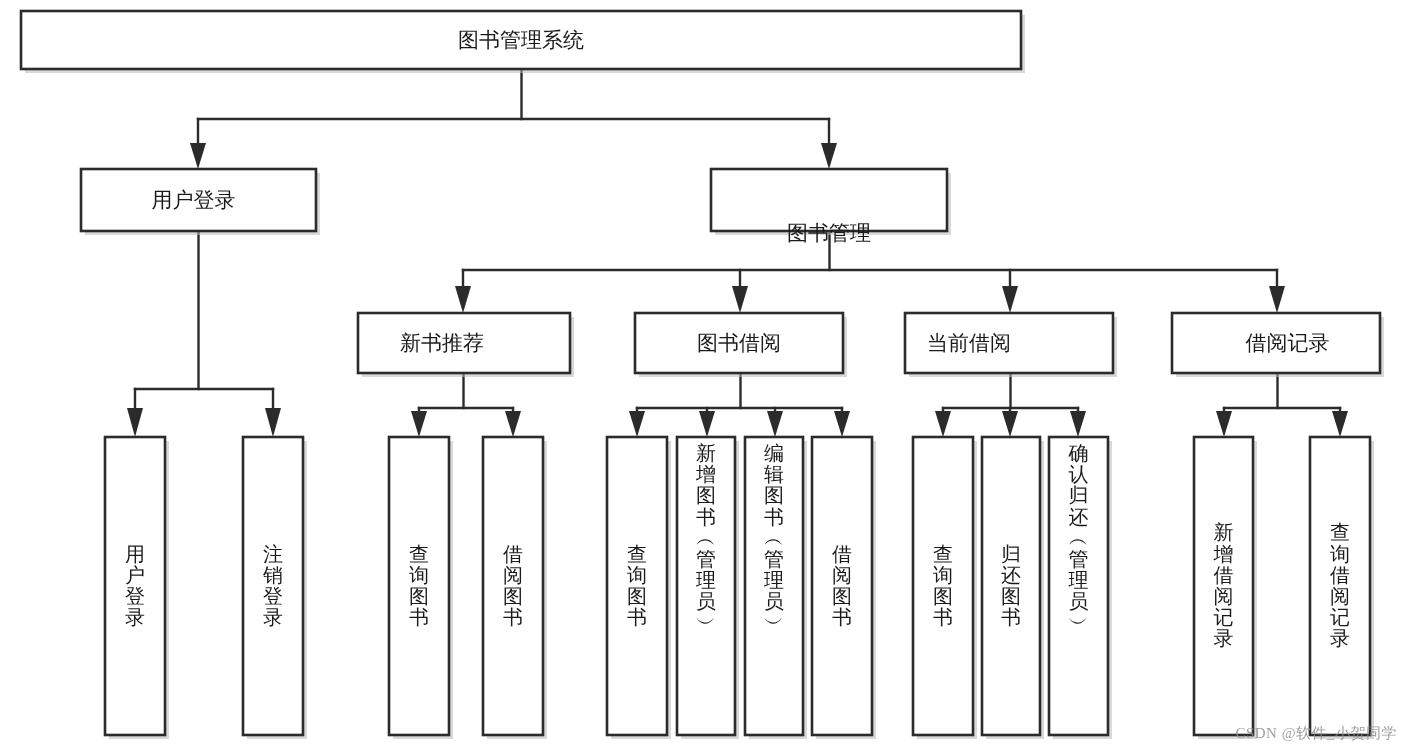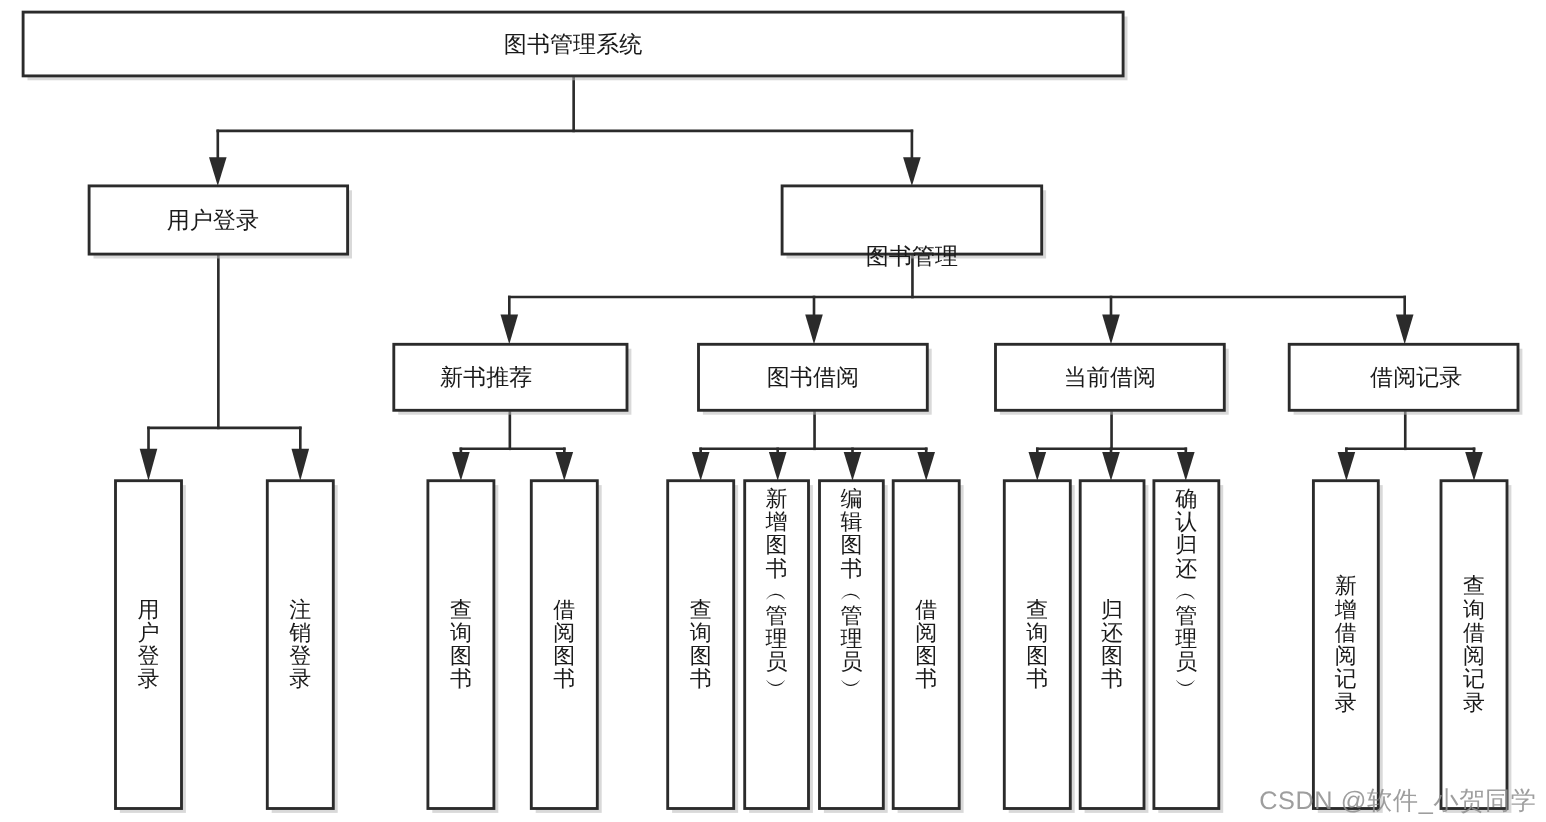--- a/index.html
+++ b/index.html
@@ -23,22 +23,22 @@
     stroke:#2b2b2b;
     stroke-width:2.4;
     fill:none;
     stroke-linecap:square;
   }
   .arrow-head{fill:#2b2b2b;}
   .watermark{
     position:absolute;
     right:8px;bottom:4px;
     color:#8e8e8e;
-    font-size:23px;
-    font-family:Liberation Sans, sans-serif;
+    font-size:15px;
+    font-family:Liberation Serif, serif;
     letter-spacing:.5px;
     opacity:.85;
     white-space:nowrap;
     pointer-events:none;
     text-align:right;
   }
   .vlabel{
     position:absolute;
     display:flex;
     flex-direction:column;
@@ -195,21 +195,21 @@
   </g>
 </svg>
 
 <div class="hlabel" style="left:21px;top:11px;width:1000px;height:58px;">图书管理系统</div>
 
 <div class="hlabel" style="left:81px;top:169px;width:225px;height:62px;">用户登录</div>
 <div class="hlabel" style="left:711px;top:169px;width:236px;height:62px;margin-top:33px;">图书管理</div>
 
 <div class="hlabel" style="left:358px;top:313px;width:168px;height:60px;">新书推荐</div>
 <div class="hlabel" style="left:635px;top:313px;width:208px;height:60px;text-align:center;">图书借阅</div>
-<div class="hlabel" style="left:905px;top:313px;width:208px;height:60px;">当前借阅</div>
+<div class="hlabel" style="left:865px;top:313px;width:208px;height:60px;">当前借阅</div>
 <div class="hlabel" style="left:1172px;top:313px;width:231px;height:60px;">借阅记录</div>
 
 <div class="vlabel" style="left:105px;top:437px;width:60px;height:298px;">
     <span>用</span>
     <span>户</span>
     <span>登</span>
     <span>录</span>
   </div>
 <div class="vlabel" style="left:243px;top:437px;width:60px;height:298px;">
     <span>注</span>

